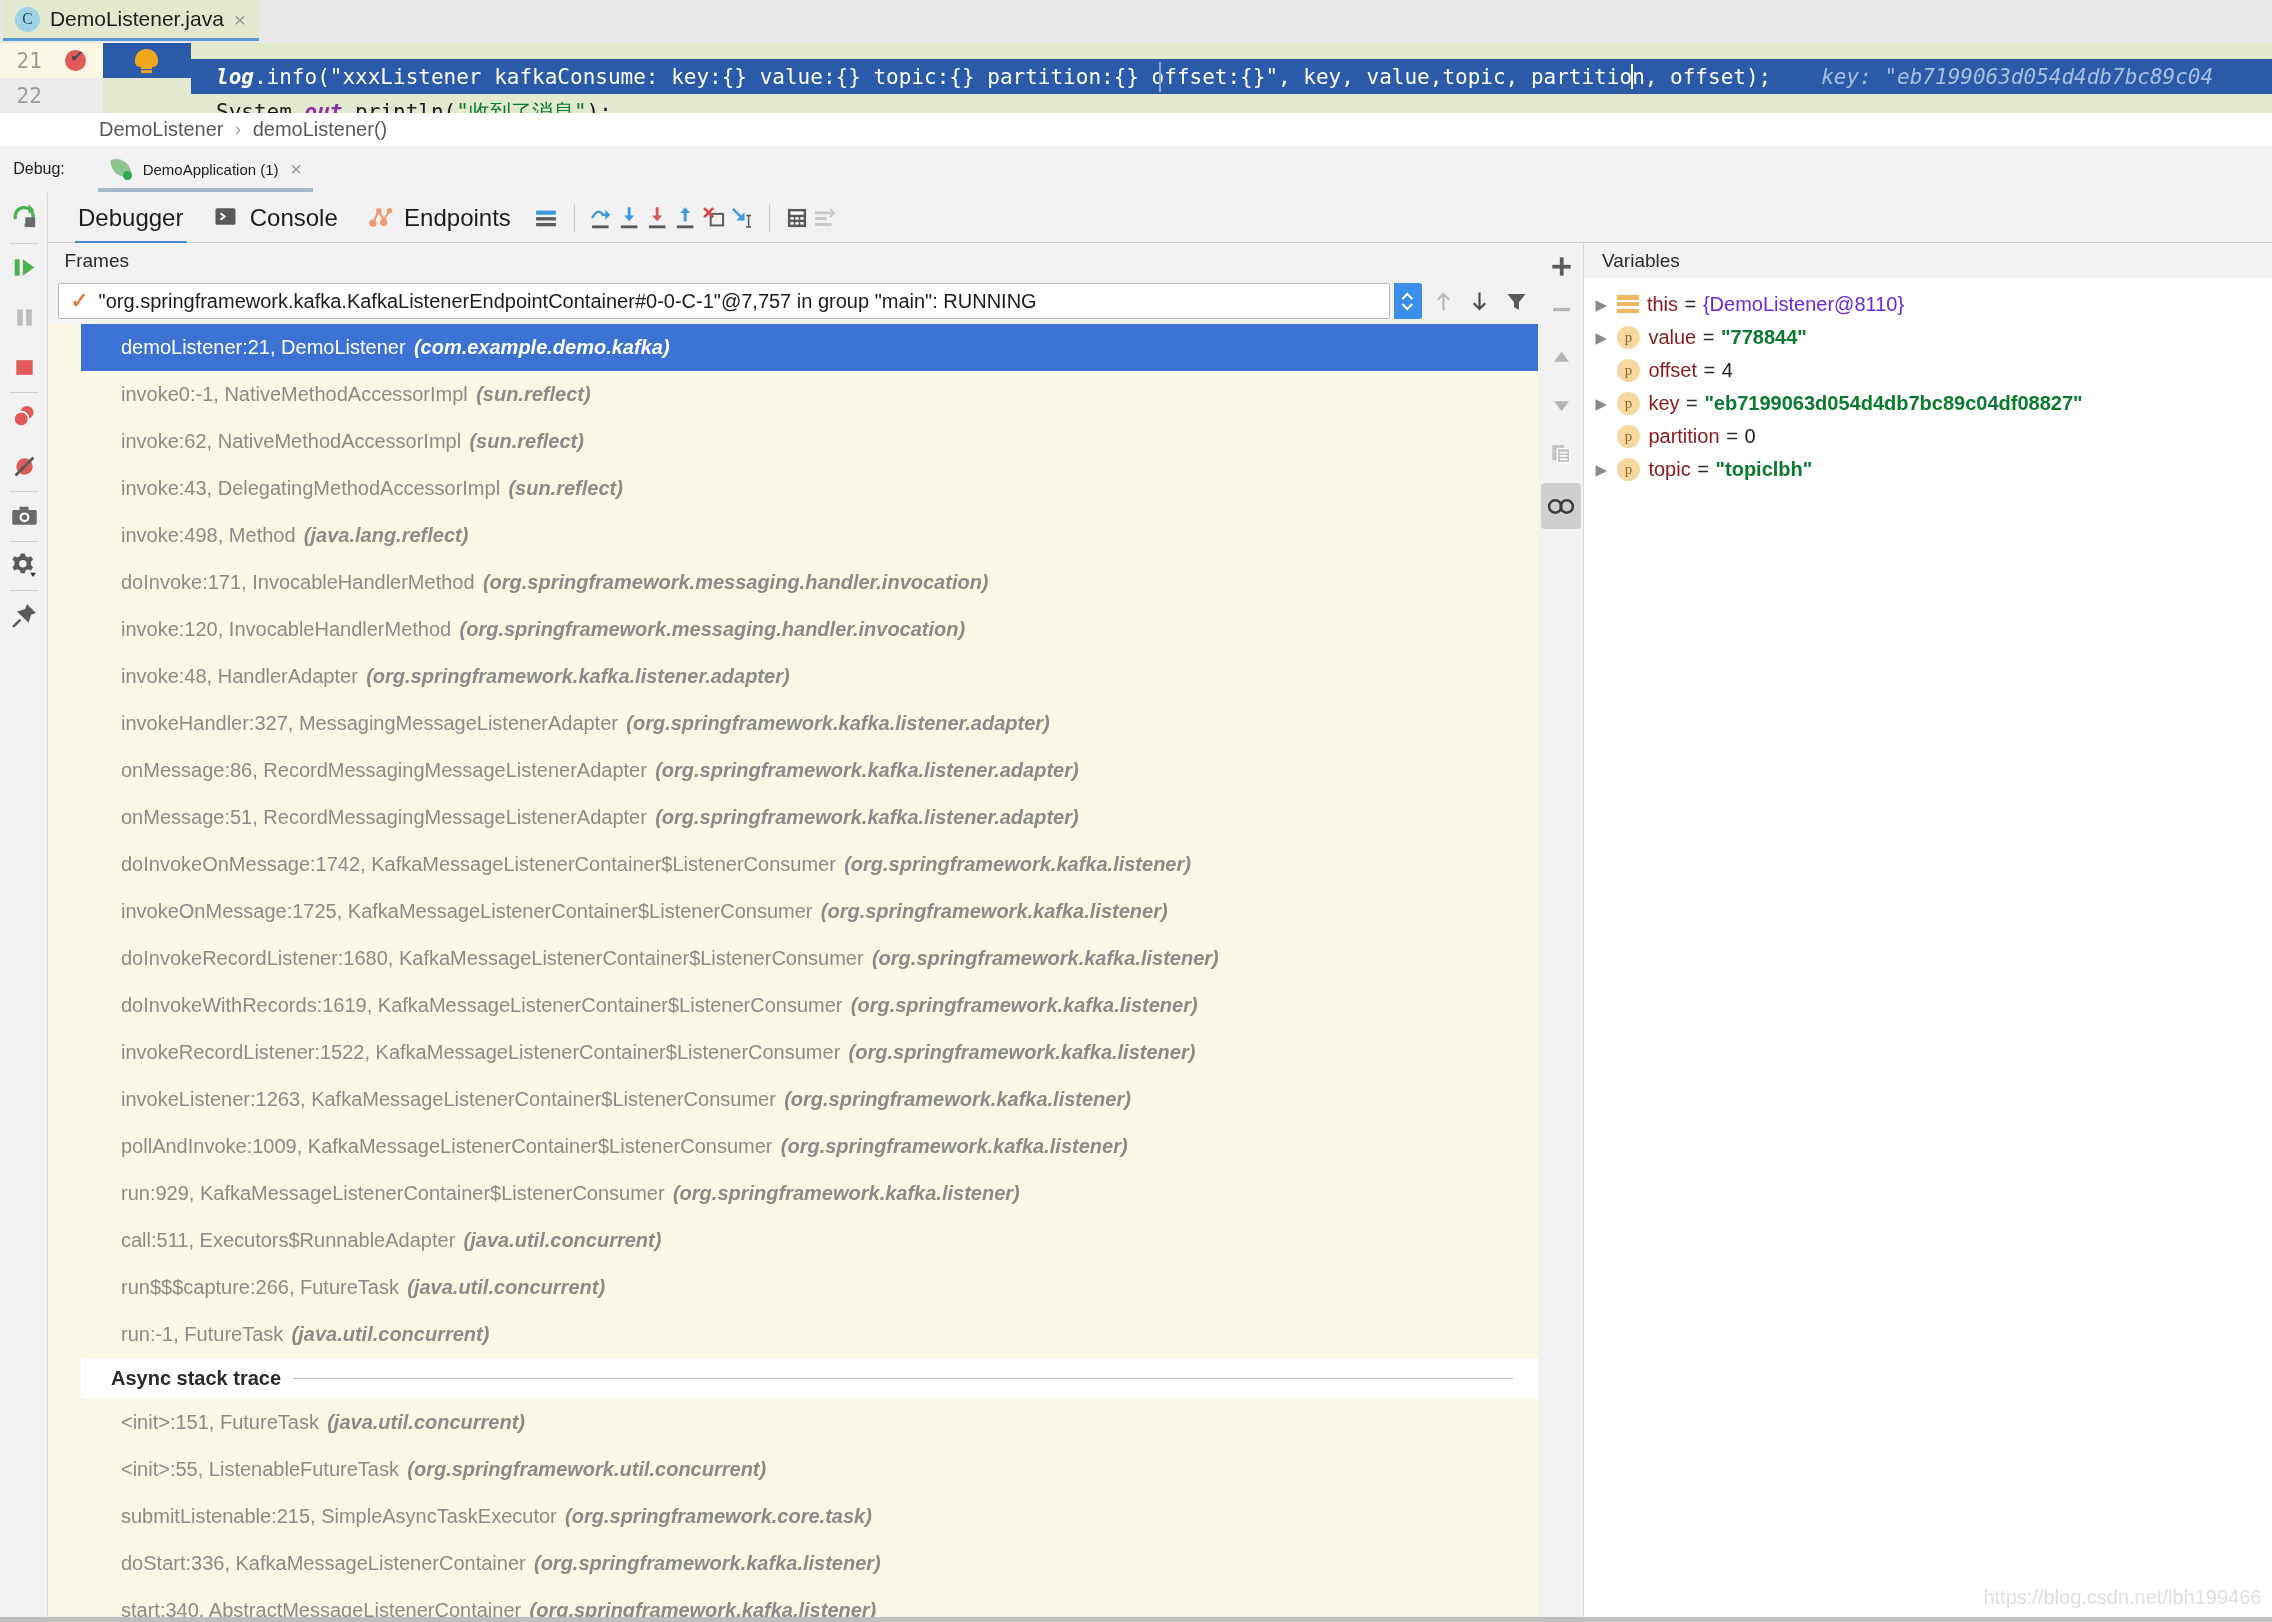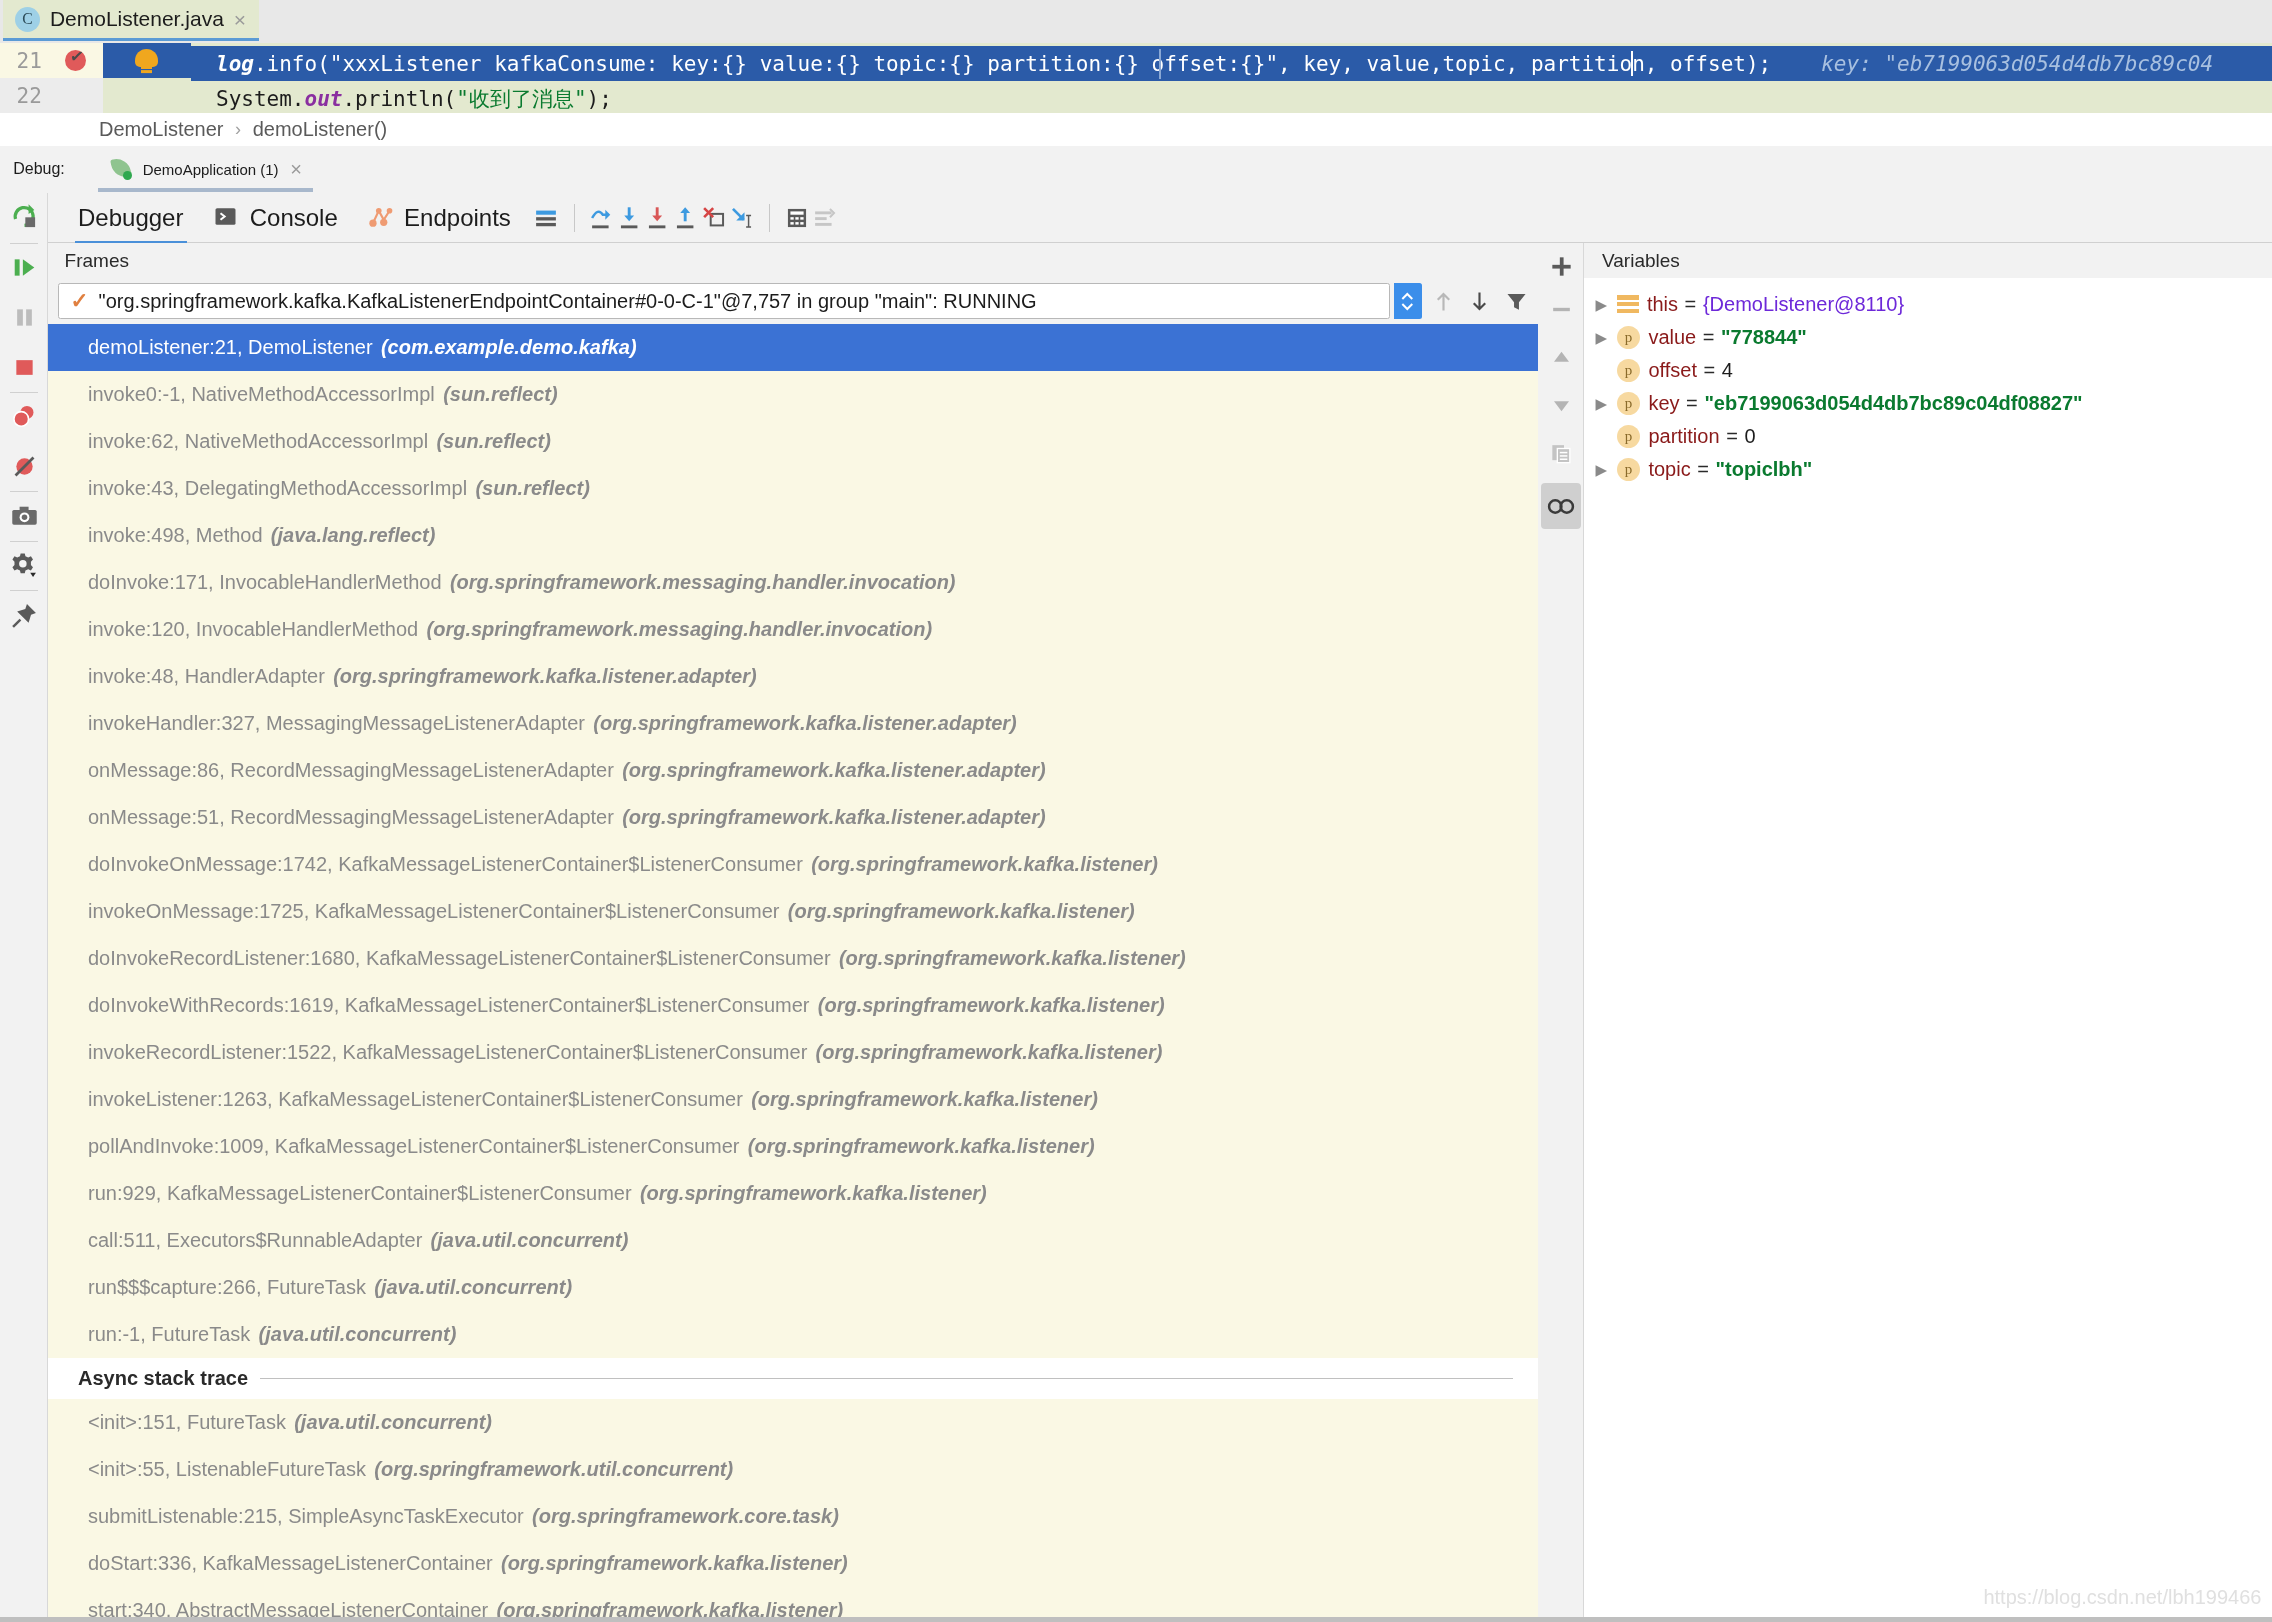--- a/index.html
+++ b/index.html
@@ -36,21 +36,21 @@
   .g2 { top:35px; background:#ececec; }
   .bp { position:absolute; left:65px; top:7.4px; width:21px; height:21px; border-radius:50%; background:#e05a5a; }
   .bp .chk { position:absolute; left:5px; top:-3.3px; font-size:16.6px; color:#4a4a4a; font-weight:bold; transform:rotate(8deg); }
 
   .gutter-ic { position:absolute; left:103px; top:0; width:88px; height:70px; }
   .gic-row1 { position:absolute; left:0; top:0; width:88px; height:35px; background:#2b5ba8; }
   .gic-row2 { position:absolute; left:0; top:35px; width:88px; height:35px; background:#e3e9cf; }
   .bulb { position:absolute; left:32px; top:5.8px; width:23px; height:18px; background:#f0a71e; border-radius:11.6px 11.6px 5px 5px; }
   .bulb::after { content:""; position:absolute; left:5.8px; top:17.4px; width:11.6px; height:2.5px; background:#f0a71e; box-shadow:0 4.1px 0 #f0a71e; }
 
-  .code-rows { position:absolute; left:191px; top:3px; right:0; height:82px; }
+  .code-rows { position:absolute; left:191px; top:16px; right:0; height:82px; }
   .crow { position:absolute; left:0; right:0; height:35px; display:flex; align-items:center;
           font-family:"DejaVu Sans Mono", monospace; font-size:21px; white-space:nowrap; }
   .crow1 { top:0; background:#2b5ba8; color:#ffffff; padding-left:25px; }
   .crow2 { top:35px; background:#e3e9cf; color:#1c1c1c; padding-left:25px; }
   .crow1 .kw { font-style:italic; font-weight:bold; }
   .crow1 .caret { display:inline-block; width:1.7px; height:25px; background:#ffffff; vertical-align:middle; margin:0 -0.8px; }
   .hintsep { position:absolute; left:968px; top:2.5px; width:1.7px; height:30px; background:#8aa8d4; }
   .inline-hint { color:#a8c0e0; font-style:italic; }
   .c-purple { color:#8a2fa0; font-style:italic; font-weight:bold; }
   .c-green-s { color:#0a7a2f; }
@@ -93,21 +93,21 @@
                   font-size:19px; color:#2a2a2a; background:#f2f2f2; }
   .thread-row { height:46px; background:#f2f2f2; display:flex; align-items:center; padding:0 6.6px 0 10px; gap:6.6px; }
   .thread-combo { flex:1; height:36px; background:#ffffff; border:0.8px solid #b8b8b8; border-radius:2.5px;
                   display:flex; align-items:center; gap:10px; padding-left:11.6px; overflow:hidden; }
   .thread-combo .tick { color:#e08040; font-size:21.5px; font-weight:bold; }
   .thread-combo .ttext { font-size:20px; color:#1c1c1c; white-space:nowrap; }
   .combo-arrows { width:28px; height:36px; background:#3b8eea; border-radius:0 2.5px 2.5px 0; margin-left:-3.3px;
                   display:flex; flex-direction:column; align-items:center; justify-content:center; gap:1.7px; color:#fff; }
   .fr-ic { width:30px; height:36px; display:flex; align-items:center; justify-content:center; }
 
-  .frames-list { position:absolute; left:0; top:81px; right:0; bottom:0; background:#faf8e4; overflow:hidden; }
+  .frames-list { position:absolute; left:0; top:81px; right:0; bottom:0; background:#faf8e4; overflow:hidden;padding-left:33px; }
   .frame-row { height:47px; display:flex; align-items:center; padding-left:40px; font-size:20px;
                color:#8a8a8a; white-space:nowrap; }
   .frame-row.sel { background:#3b72d4; color:#ffffff; padding-left:40px; }
   .frame-row .pkg { font-style:italic; font-weight:bold; margin-left:8.3px; }
   .async-div { height:41px; background:#ffffff; display:flex; align-items:center; gap:11.6px; padding-left:30px; }
   .async-div .lbl { font-size:20px; font-weight:bold; color:#2a2a2a; white-space:nowrap; }
   .async-div .ln { flex:1; height:1.7px; background:#c0c0c0; margin-right:25px; }
 
   
   .vars-sidebar { position:absolute; left:1538px; top:243px; width:46px; bottom:0; background:#f2f2f2; border-right:0.8px solid #d8d8d8; }

